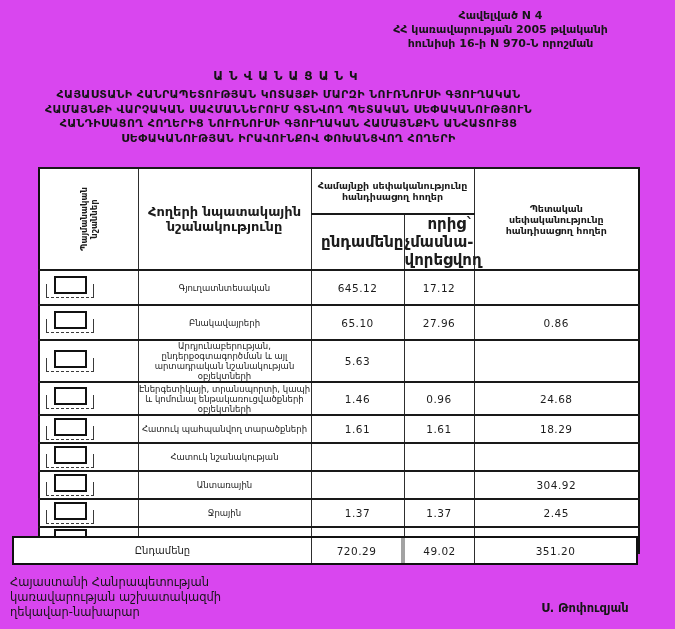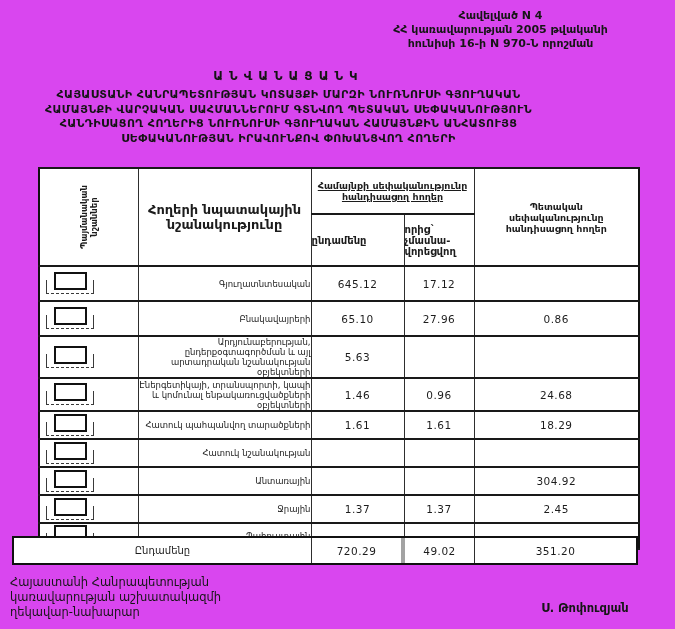--- a/index.html
+++ b/index.html
@@ -17,29 +17,29 @@
 
   
   table.doc{position:absolute;top:167px;left:38px;width:600px;border-collapse:collapse;table-layout:fixed;
             border:2px solid #111;}
   table.doc th,table.doc td{border-left:1px solid #2e2e2e;border-right:1px solid #2e2e2e;
             border-top:2px solid #191919;border-bottom:2px solid #191919;
             padding:0;vertical-align:middle;background:#fff;}
   .pre{white-space:pre-line;}
   th.h-sym{width:99px;}
   th.h-name{width:173px;font-size:13px;font-weight:bold;text-align:center;padding:2px;}
-  th.h-group{font-size:9.5px;font-weight:bold;text-align:center;height:44px;padding:2px;text-decoration:underline;}
-  th.h-sub{font-size:10px;font-weight:bold;text-align:left;height:50px;padding:2px;}
+  th.h-group{font-size:9.5px;font-weight:bold;text-align:center;height:44px;padding:2px;}
+  th.h-sub{font-size:15px;font-weight:bold;text-align:right;height:50px;padding:2px;}
   th.h-state{width:165px;font-size:9.5px;font-weight:bold;text-align:center;padding:2px;}
   col.c1{width:99px;}col.c2{width:173px;}col.c3{width:93px;}col.c4{width:70px;}col.c5{width:165px;}
   .rot-wrap{display:flex;align-items:center;justify-content:center;height:92px;}
   .rot{transform:rotate(-90deg);font-size:8.5px;font-weight:bold;line-height:10px;text-align:center;white-space:pre-line;}
 
   td.c-sym{text-align:left;}
-  td.c-name{font-size:8.5px;line-height:10px;text-align:right;padding:2px 3px 2px 7px;color:#1a1a1a;}
+  td.c-name{font-size:8.5px;line-height:10px;text-align:center;padding:2px 3px 2px 7px;color:#1a1a1a;}
   td.c-num{font-size:10.5px;text-align:center;letter-spacing:0.5px;}
   tr.h35{height:35px;} tr.h33{height:33px;} tr.h28{height:28px;} tr.h26{height:26px;}
 
   
   .sym{position:relative;display:inline-block;width:52px;height:23px;margin-left:6px;vertical-align:middle;}
   .sym .so{position:absolute;left:0;top:8px;width:46px;height:13px;
            border-left:1px solid #3a3a3a;border-right:1px solid #3a3a3a;border-bottom:1px dashed #3a3a3a;}
   .sym .si{position:absolute;left:8px;top:0;width:29px;height:14px;border:2px solid #111;background:#fff;}
 
   

